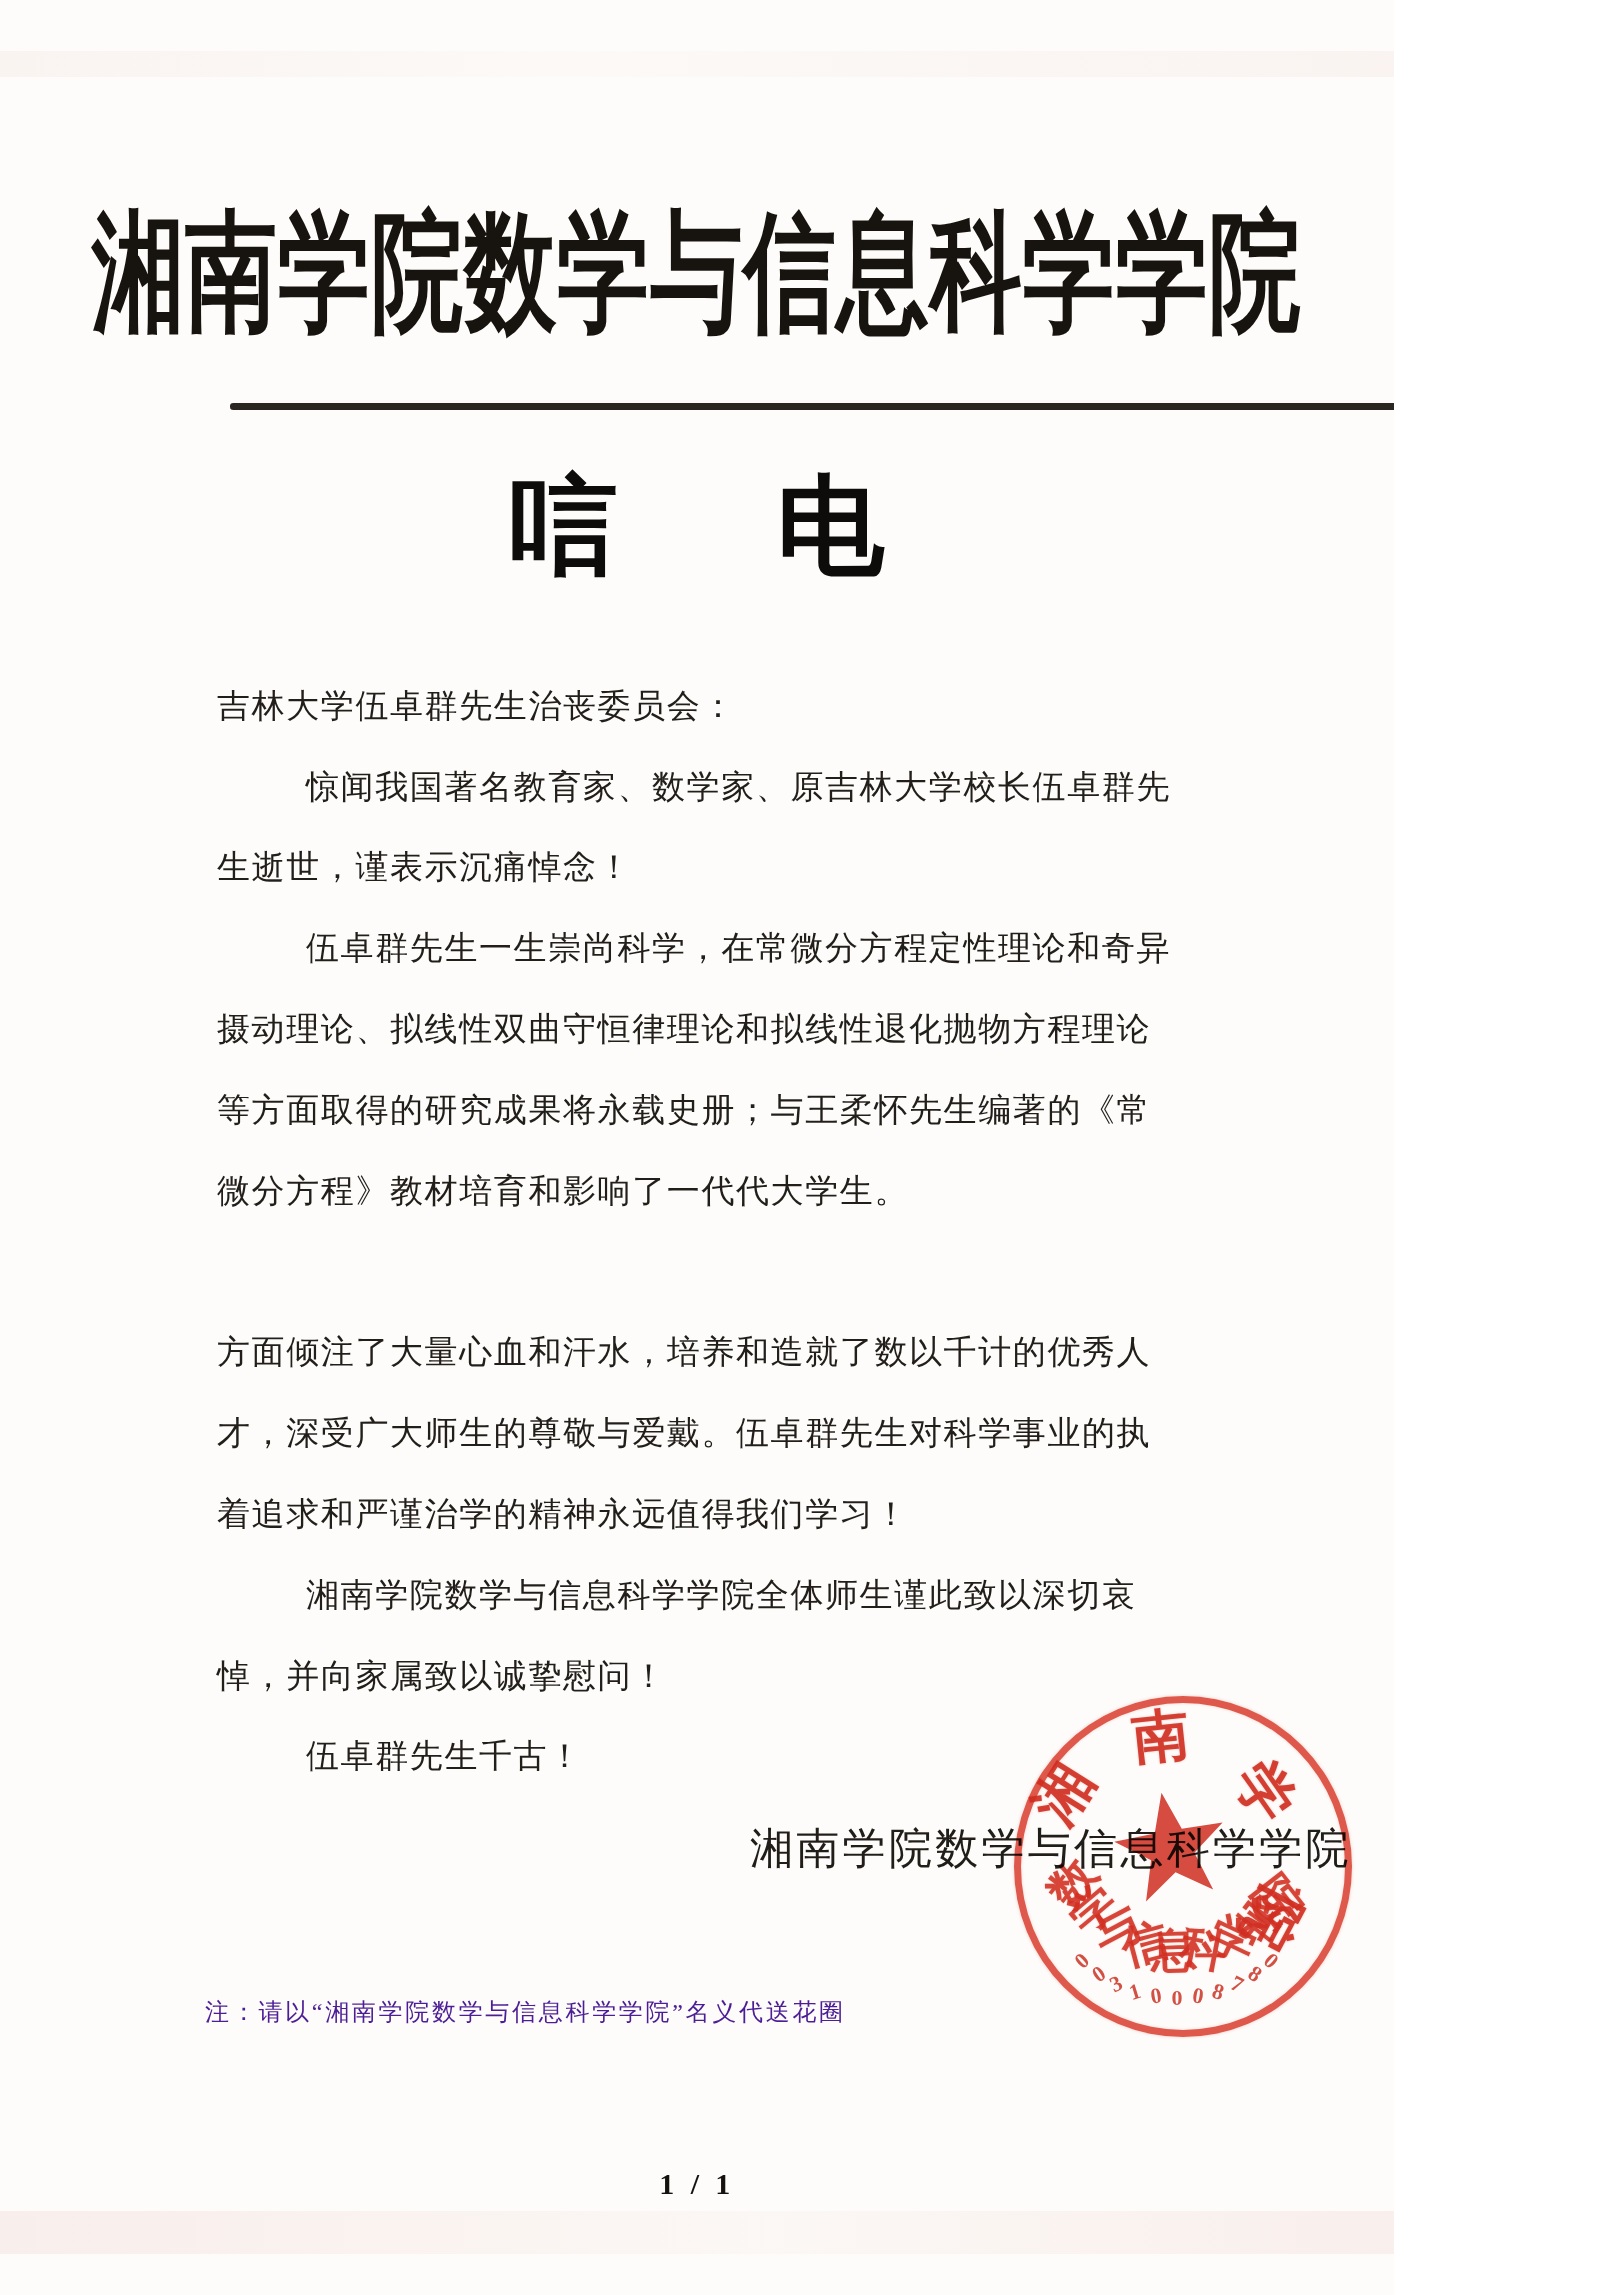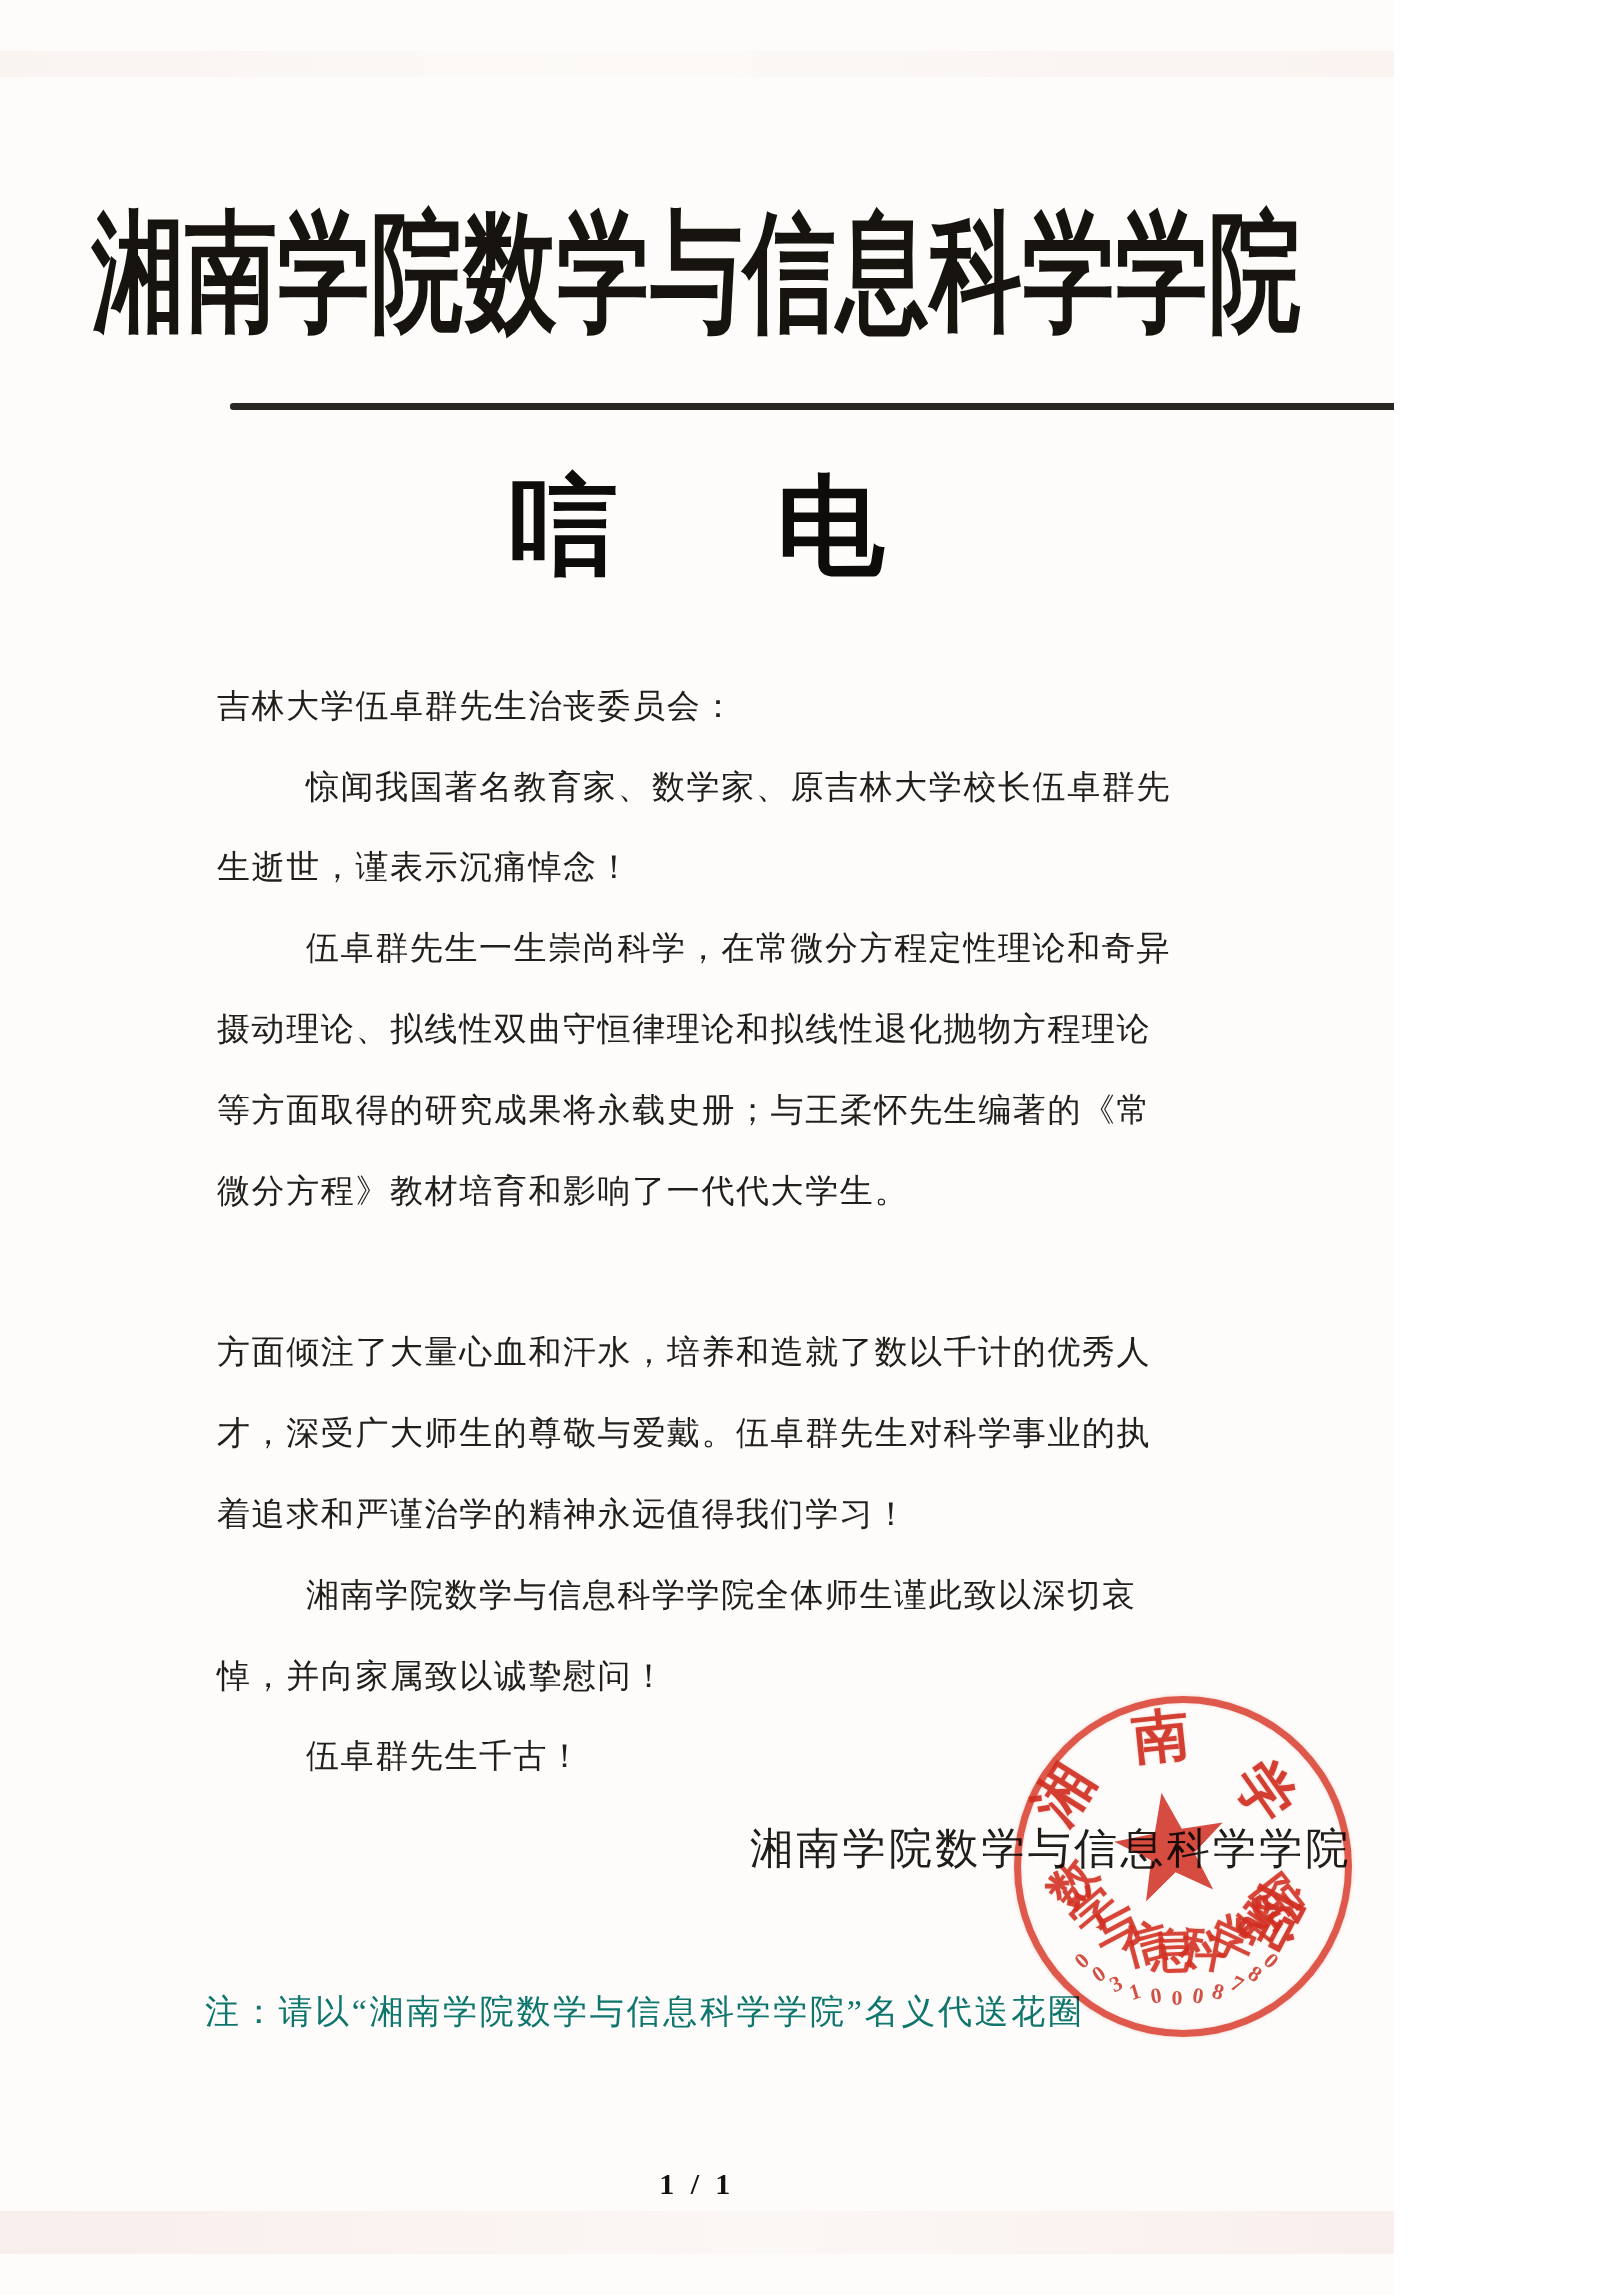--- a/index.html
+++ b/index.html
@@ -88,24 +88,24 @@
     letter-spacing: 1.1px;
     white-space: nowrap;
     color: #211e1a;
   }
   .note {
     position: absolute;
     left: 205px;
     top: 1971px;
     height: 82px;
     line-height: 82px;
-    font-size: 34px;
+    font-size: 24px;
     letter-spacing: 2.7px;
     white-space: nowrap;
-    color: #0f766e;
+    color: #4c1d95;
   }
   .page-number {
     position: absolute;
     left: 0;
     top: 2167px;
     width: 100%;
     text-align: center;
     font-size: 30px;
     font-weight: 700;
     letter-spacing: 4.4px;

